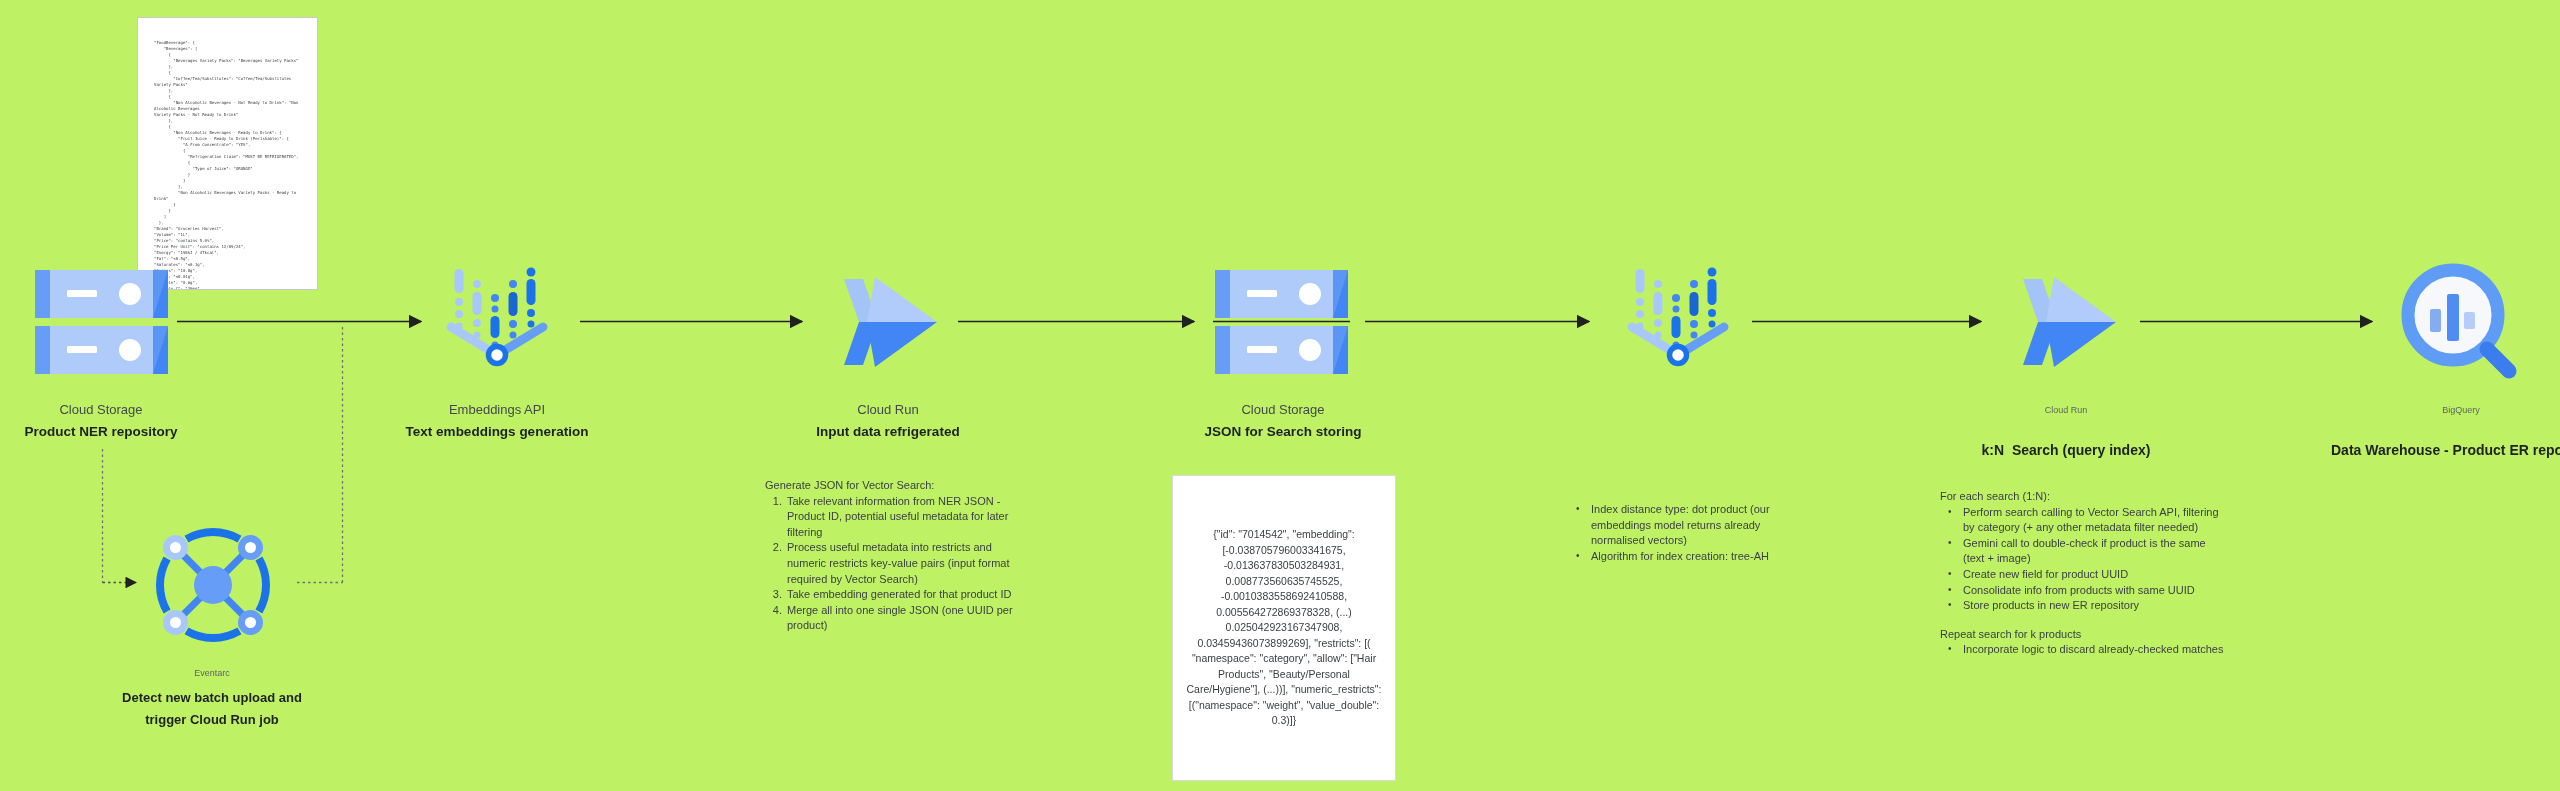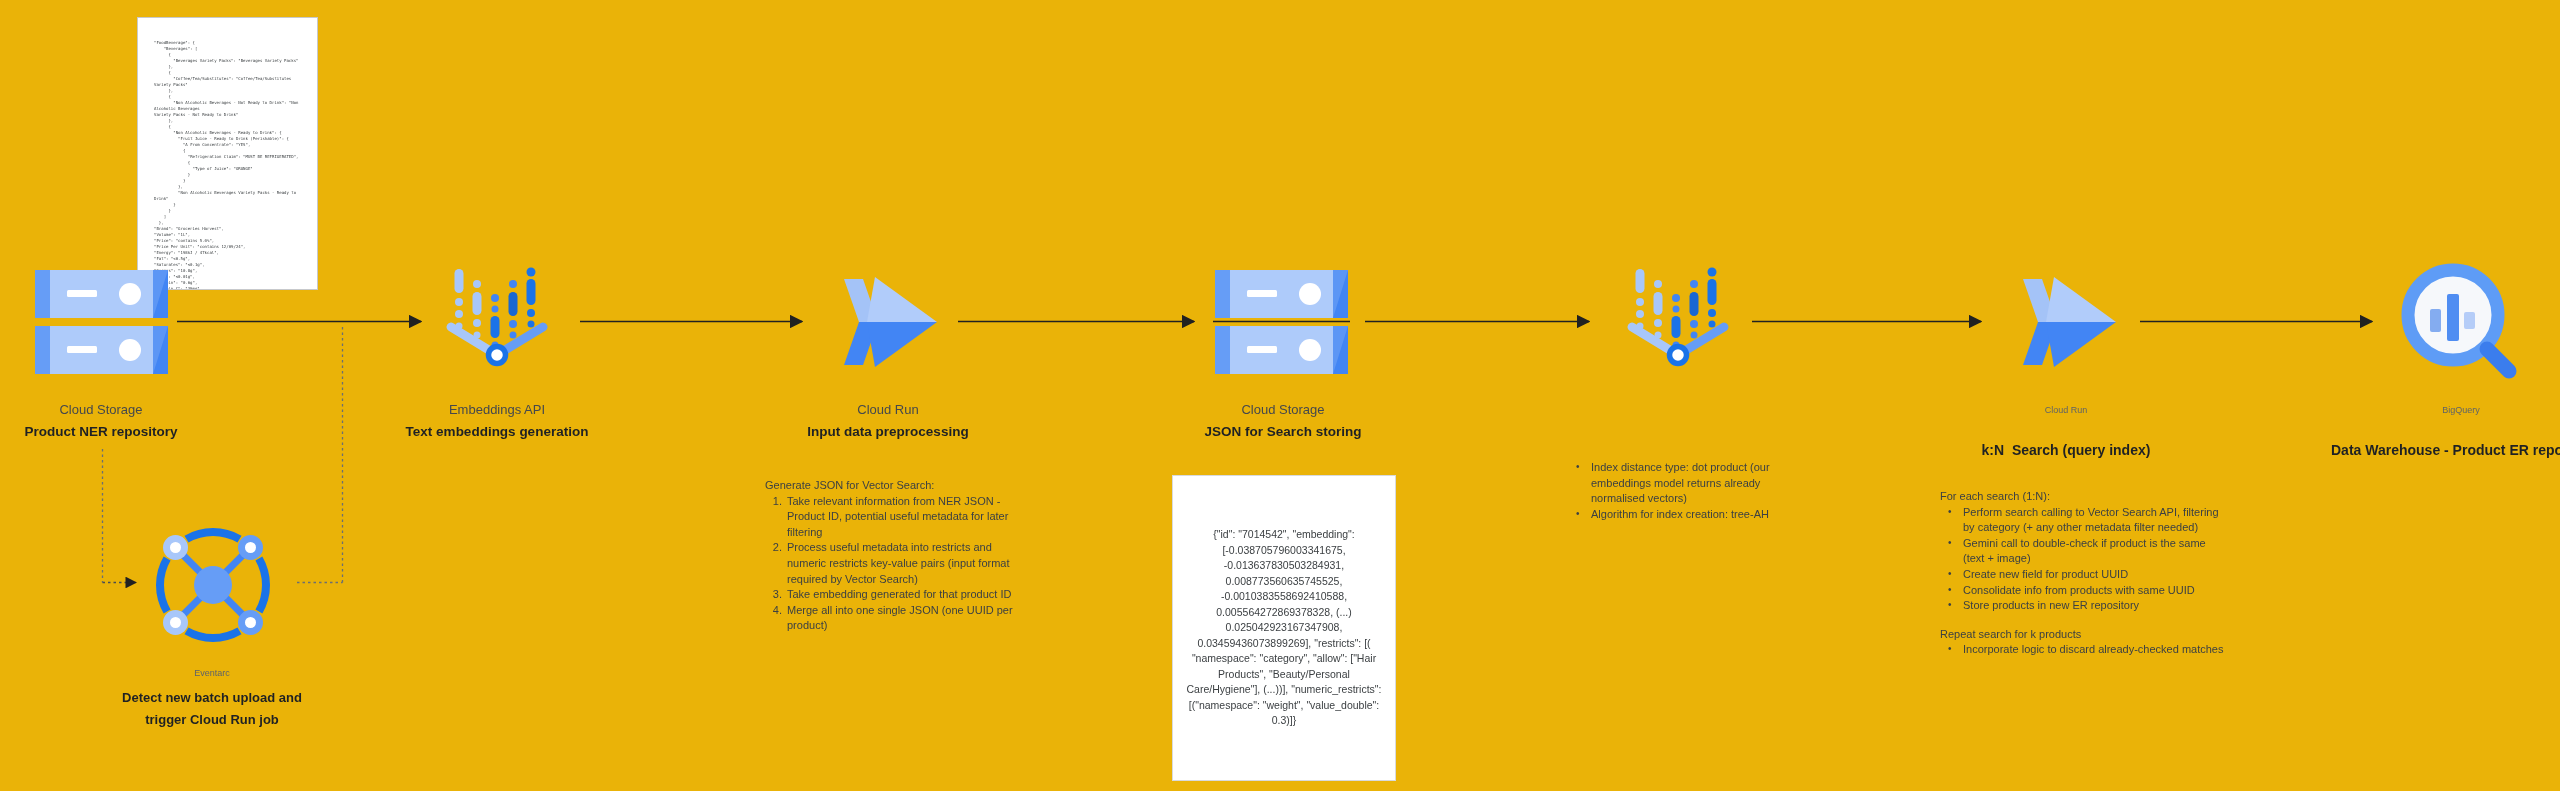--- a/index.html
+++ b/index.html
@@ -1,17 +1,17 @@
 <!DOCTYPE html>
 <html><head>
 <meta charset="utf-8">
 <style>
   html,body{margin:0;padding:0;}
   body{font-family:"Liberation Sans","DejaVu Sans",sans-serif;}
-  .canvas{position:relative;width:2560px;height:791px;background:#eab308;overflow:hidden;}
+  .canvas{position:relative;width:2560px;height:791px;background:#bef264;overflow:hidden;}
 
   .connectors{position:absolute;left:0;top:0;z-index:1;}
 
   .doc{position:absolute;left:137px;top:17px;width:181px;height:273px;background:#ffffff;
        border:1px solid #c7c9cc;box-sizing:border-box;z-index:2;overflow:hidden;}
   .doc pre{margin:0;padding:22px 8px 8px 16px;font-family:"DejaVu Sans Mono",monospace;
        font-size:4px;line-height:1.5;color:#3c4043;white-space:pre-wrap;}
 
   .icon{position:absolute;z-index:3;}
 
@@ -189,21 +189,21 @@
   </div>
 
   <svg class="icon" style="left:827px;top:258px;" width="124" height="128" viewBox="0 0 124 100">
     <polygon points="17,7 36,7 51,50 32,50" fill="#a4c3f7"></polygon>
     <polygon points="32,50 51,50 36,93 17,93" fill="#4285f4"></polygon>
     <polygon points="48,5 110,50 40,50" fill="#b1ccfa"></polygon>
     <polygon points="40,50 110,50 48,95" fill="#4285f4"></polygon>
   </svg>
   <div class="label" style="left:768px;top:402px;width:240px;">
     <div class="title">Cloud Run</div>
-    <div class="subtitle">Input data preprocessing</div>
+    <div class="subtitle">Input data refrigerated</div>
   </div>
   <div class="body-text" style="left:765px;top:478px;width:262px;">
     <div>Generate JSON for Vector Search:</div>
     <ol>
       <li>Take relevant information from NER JSON - Product ID, potential useful metadata for later filtering</li>
       <li>Process useful metadata into restricts and numeric restricts key-value pairs (input format required by Vector Search)</li>
       <li>Take embedding generated for that product ID</li>
       <li>Merge all into one single JSON (one UUID per product)</li>
     </ol>
   </div>
@@ -250,21 +250,21 @@
     <circle cx="76" cy="19" r="4" fill="#4285f4"></circle>
     <rect x="71.5" y="27" width="9" height="24" rx="4.5" fill="#1967d2"></rect>
     <circle cx="76" cy="59" r="4" fill="#4285f4"></circle>
     <circle cx="76" cy="70" r="3.5" fill="#4285f4"></circle>
     <circle cx="94" cy="7" r="4.5" fill="#1a73e8"></circle>
     <rect x="89.5" y="14" width="9" height="26" rx="4.5" fill="#1a73e8"></rect>
     <circle cx="94" cy="48" r="4" fill="#1a73e8"></circle>
     <circle cx="94" cy="59" r="3.5" fill="#1a73e8"></circle>
     <circle cx="60" cy="90" r="8.5" fill="#ffffff" stroke="#1a73e8" stroke-width="5.5"></circle>
   </svg>
-  <div class="body-text" style="left:1568px;top:460px;width:248px;">
+  <div class="body-text" style="left:1568px;top:502px;width:248px;">
     <ul>
       <li>Index distance type: dot product (our embeddings model returns already normalised vectors)</li>
       <li>Algorithm for index creation: tree-AH</li>
     </ul>
   </div>
 
   <svg class="icon" style="left:2006px;top:258px;" width="124" height="128" viewBox="0 0 124 100">
     <polygon points="17,7 36,7 51,50 32,50" fill="#a4c3f7"></polygon>
     <polygon points="32,50 51,50 36,93 17,93" fill="#4285f4"></polygon>
     <polygon points="48,5 110,50 40,50" fill="#b1ccfa"></polygon>

